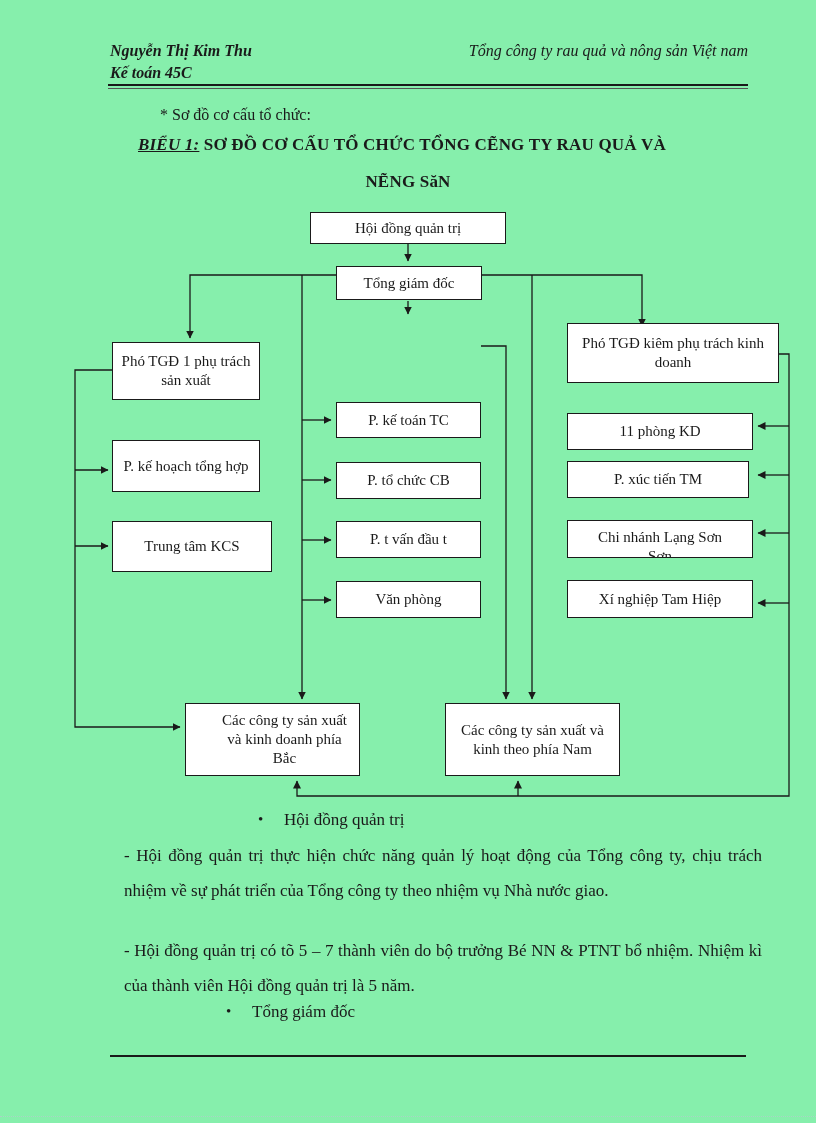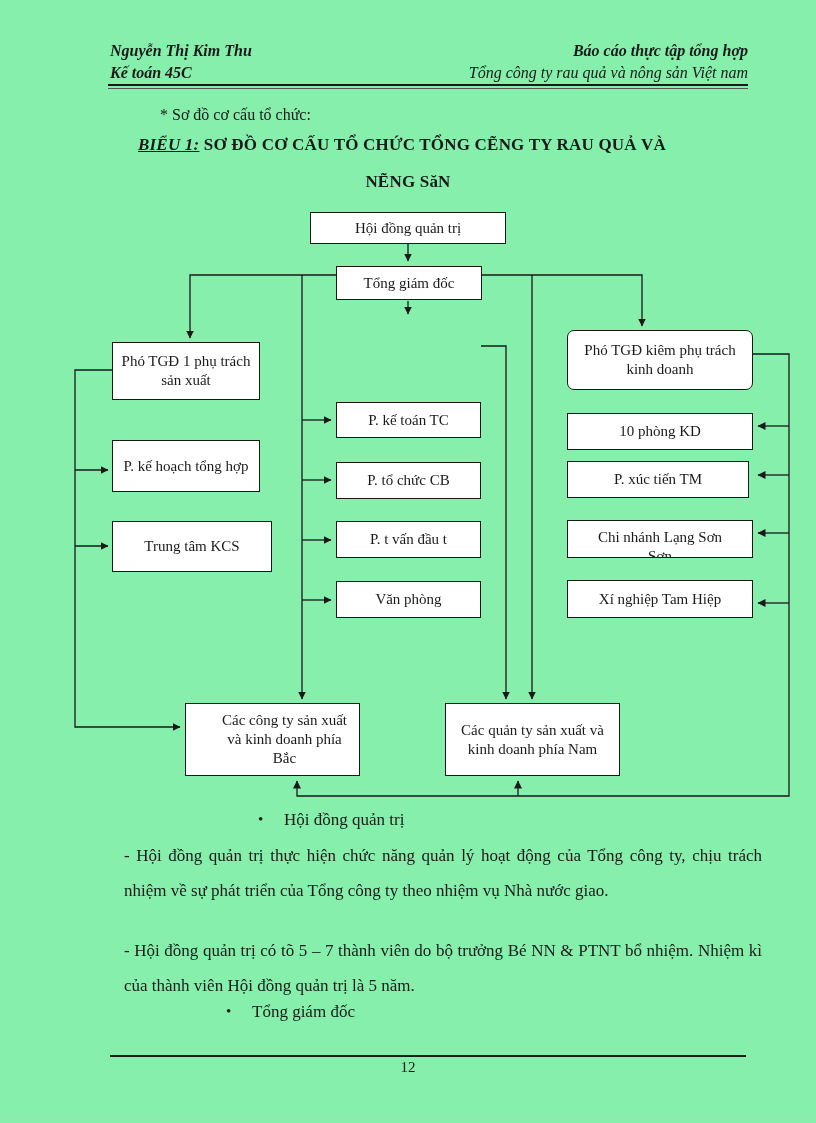--- a/index.html
+++ b/index.html
@@ -43,21 +43,20 @@
 </head>
 <body>
 
 <div class="page">
 
   <div class="abs hdr-left">
     <div class="bi">Nguyễn Thị Kim Thu</div>
     <div class="bi">Kế toán 45C</div>
   </div>
   <div class="abs hdr-right">
-    <div class="bi">Báo cáo thực tập tổng hợp</div>
     <div class="it">Tổng công ty rau quả và nông sản Việt nam</div>
   </div>
   <div class="abs hdr-rule-a"></div>
   <div class="abs hdr-rule-b"></div>
 
   <div class="abs intro">* Sơ đồ cơ cấu tổ chức:</div>
   <div class="abs title1">
     <span class="lbl">BIỂU 1:</span><span> SƠ ĐỒ CƠ CẤU TỔ CHỨC TỔNG CẼNG TY RAU QUẢ VÀ</span>
   </div>
   <div class="abs title2">NẼNG SăN</div>
@@ -94,21 +93,21 @@
 
   <div class="dbox" style="left:310px;top:212px;width:196px;height:32px;">
       <span>Hội đồng quản trị</span>
     </div>
   <div class="dbox" style="left:336px;top:266px;width:146px;height:34px;">
       <span>Tổng giám đốc</span>
     </div>
   <div class="dbox" style="left:112px;top:342px;width:148px;height:58px;">
       <span>Phó TGĐ 1 phụ trách sản xuất</span>
     </div>
-  <div class="dbox" style="left:567px;top:330px;width:186px;height:60px;border-radius:7px;">
+  <div class="dbox" style="left:567px;top:323px;width:212px;height:60px;">
       <span>Phó TGĐ kiêm phụ trách kinh doanh</span>
     </div>
   <div class="dbox" style="left:336px;top:402px;width:145px;height:36px;">
       <span>P. kế toán TC</span>
     </div>
   <div class="dbox" style="left:336px;top:462px;width:145px;height:37px;">
       <span>P. tổ chức CB</span>
     </div>
   <div class="dbox" style="left:336px;top:581px;width:145px;height:37px;">
       <span>Văn phòng</span>
@@ -116,44 +115,43 @@
   <div class="dbox" style="left:336px;top:521px;width:145px;height:37px;">
       <span>P. t  vấn đầu t</span>
     </div>
   <div class="dbox" style="left:112px;top:440px;width:148px;height:52px;">
       <span>P. kế hoạch tổng hợp</span>
     </div>
   <div class="dbox" style="left:112px;top:521px;width:160px;height:51px;">
       <span>Trung tâm KCS</span>
     </div>
   <div class="dbox" style="left:567px;top:413px;width:186px;height:37px;">
-      <span>10 phòng KD</span>
+      <span>11 phòng KD</span>
     </div>
   <div class="dbox" style="left:567px;top:461px;width:182px;height:37px;">
       <span>P. xúc tiến TM</span>
     </div>
   <div class="dbox clip" style="left:567px;top:520px;width:186px;height:38px;">
     <span><span>Chi nhánh Lạng Sơn</span><br><span>Sơn</span></span>
   </div>
   <div class="dbox" style="left:567px;top:580px;width:186px;height:38px;">
       <span>Xí nghiệp Tam Hiệp</span>
     </div>
   <div class="dbox" style="left:185px;top:703px;width:175px;height:73px;padding-left:28px;">
       <span>Các công ty sản xuất và kinh doanh phía Bắc</span>
     </div>
   <div class="dbox" style="left:445px;top:703px;width:175px;height:73px;">
-      <span>Các quản ty sản xuất và kinh doanh phía Nam</span>
+      <span>Các công ty sản xuất và kinh theo phía Nam</span>
     </div>
 
   <div class="abs bullet1">
     <span class="bullet-marker">•</span><span>Hội đồng quản trị</span>
   </div>
   <div class="abs para p1">- Hội đồng quản trị thực hiện chức năng quản lý hoạt động của Tổng công ty, chịu trách nhiệm về sự phát triển của Tổng công ty theo nhiệm vụ Nhà nước giao.</div>
   <div class="abs para p2">- Hội đồng quản trị có tõ 5 – 7 thành viên do bộ trưởng Bé NN &amp; PTNT bổ nhiệm. Nhiệm kì của thành viên Hội đồng quản trị là 5 năm.</div>
   <div class="abs bullet2">
     <span class="bullet-marker">•</span><span>Tổng giám đốc</span>
   </div>
 
   <div class="abs ftr-rule"></div>
-  <div class="abs pageno">12</div>
   <div class="abs bottom-dots"></div>
 
 </div>
 
 </body></html>

